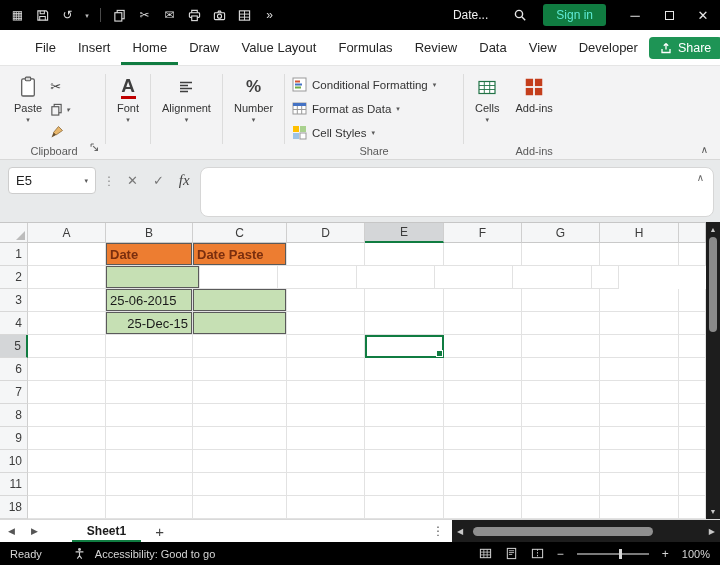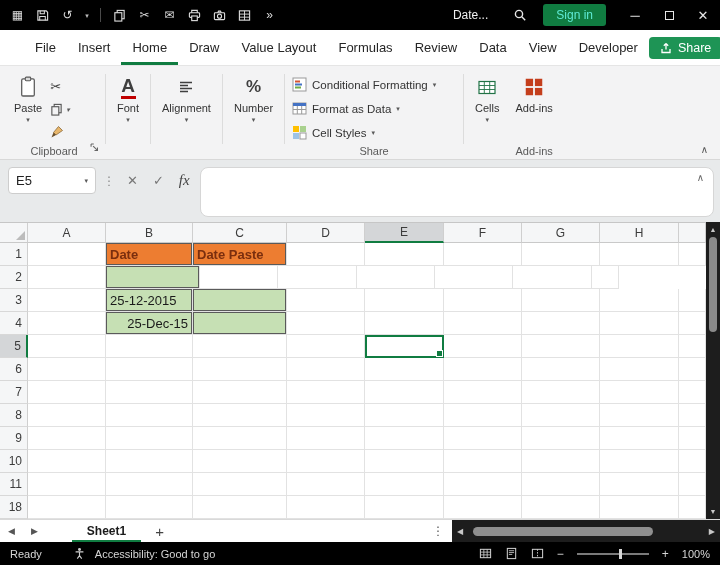--- a/index.html
+++ b/index.html
@@ -378,21 +378,21 @@
         <div class="gcell dcell" style="width: 78px;"></div>
         <div class="gcell dcell" style="width: 79px;"></div>
         <div class="gcell dcell" style="width: 78px;"></div>
         <div class="gcell dcell" style="width: 78px;"></div>
         <div class="gcell dcell" style="width: 79px;"></div>
         <div class="gcell dcell" style="width: 27px;"></div>
       </div>
       <div class="grow">
         <div class="gcell rhcell">3</div>
         <div class="gcell dcell" style="width: 78px;"></div>
-        <div class="gcell dcell green" style="width: 87px;">25-12-2015</div>
+        <div class="gcell dcell green" style="width: 87px;">25-06-2015</div>
         <div class="gcell dcell green" style="width: 94px;"></div>
         <div class="gcell dcell" style="width: 78px;"></div>
         <div class="gcell dcell" style="width: 79px;"></div>
         <div class="gcell dcell" style="width: 78px;"></div>
         <div class="gcell dcell" style="width: 78px;"></div>
         <div class="gcell dcell" style="width: 79px;"></div>
         <div class="gcell dcell" style="width: 27px;"></div>
       </div>
       <div class="grow">
         <div class="gcell rhcell">4</div>

